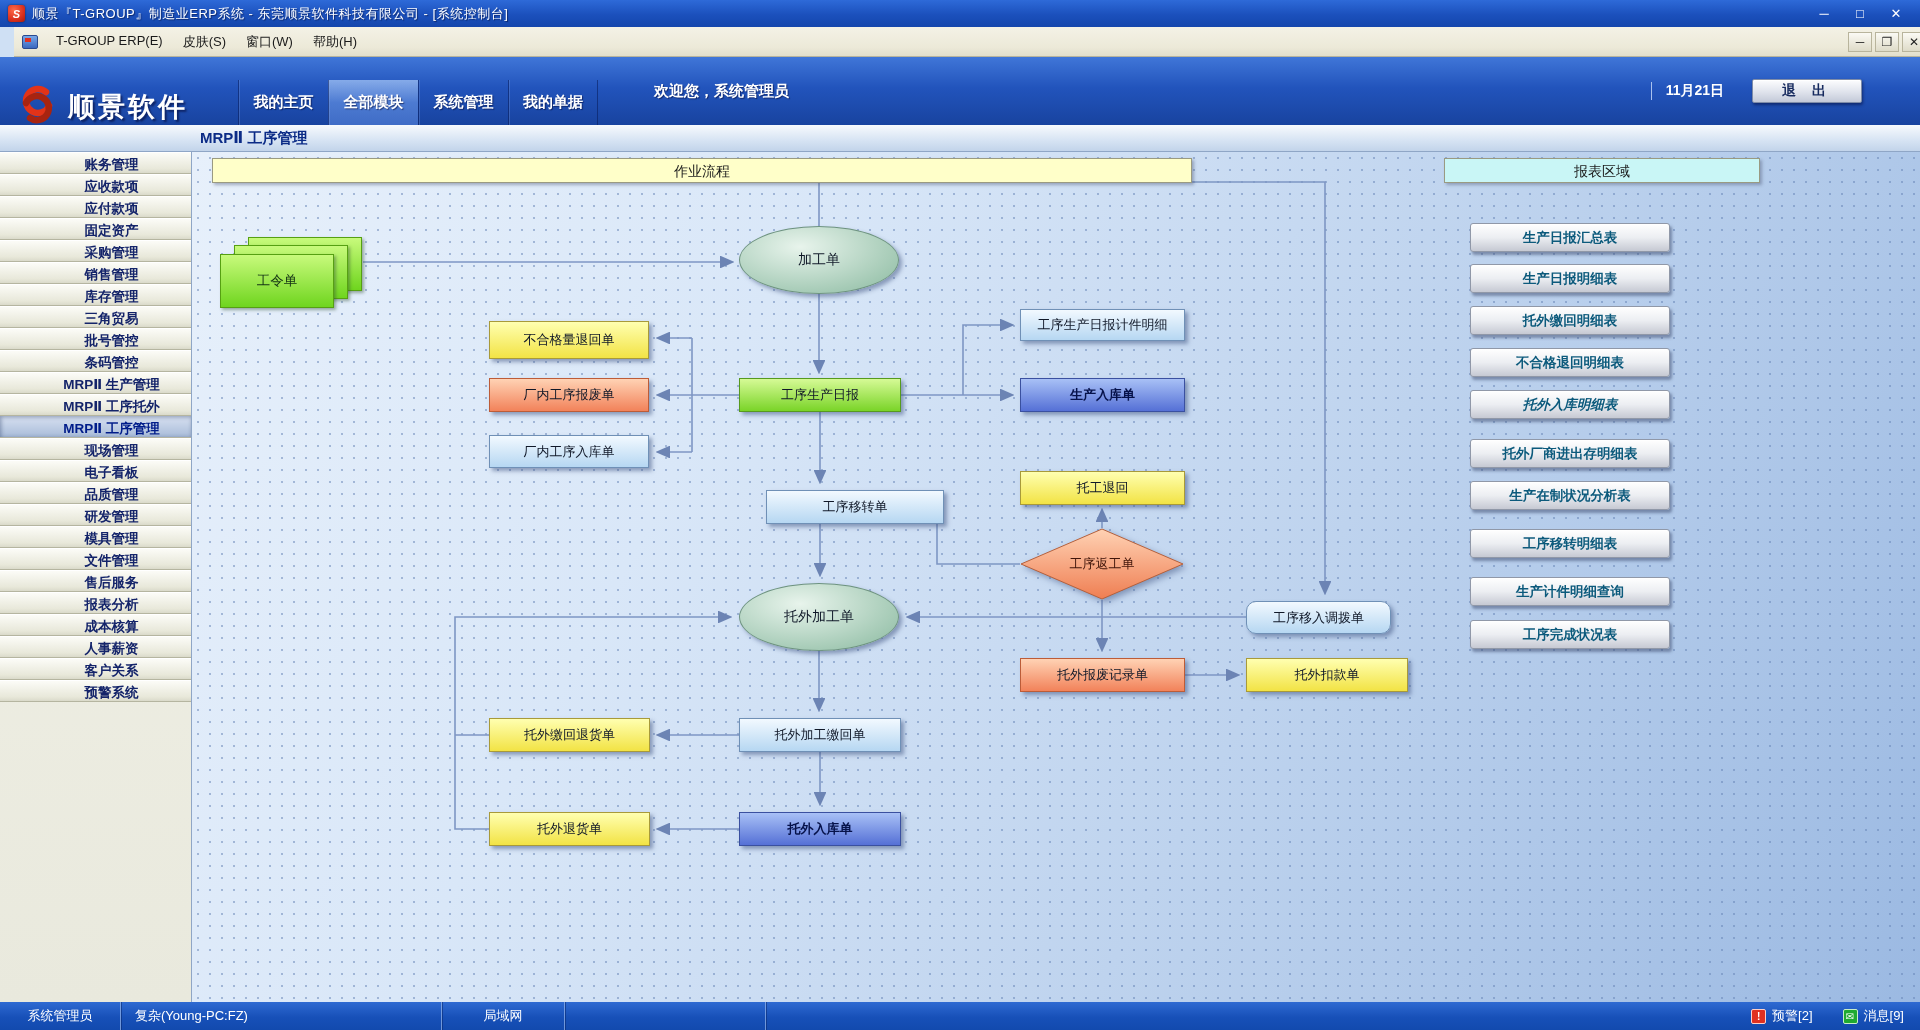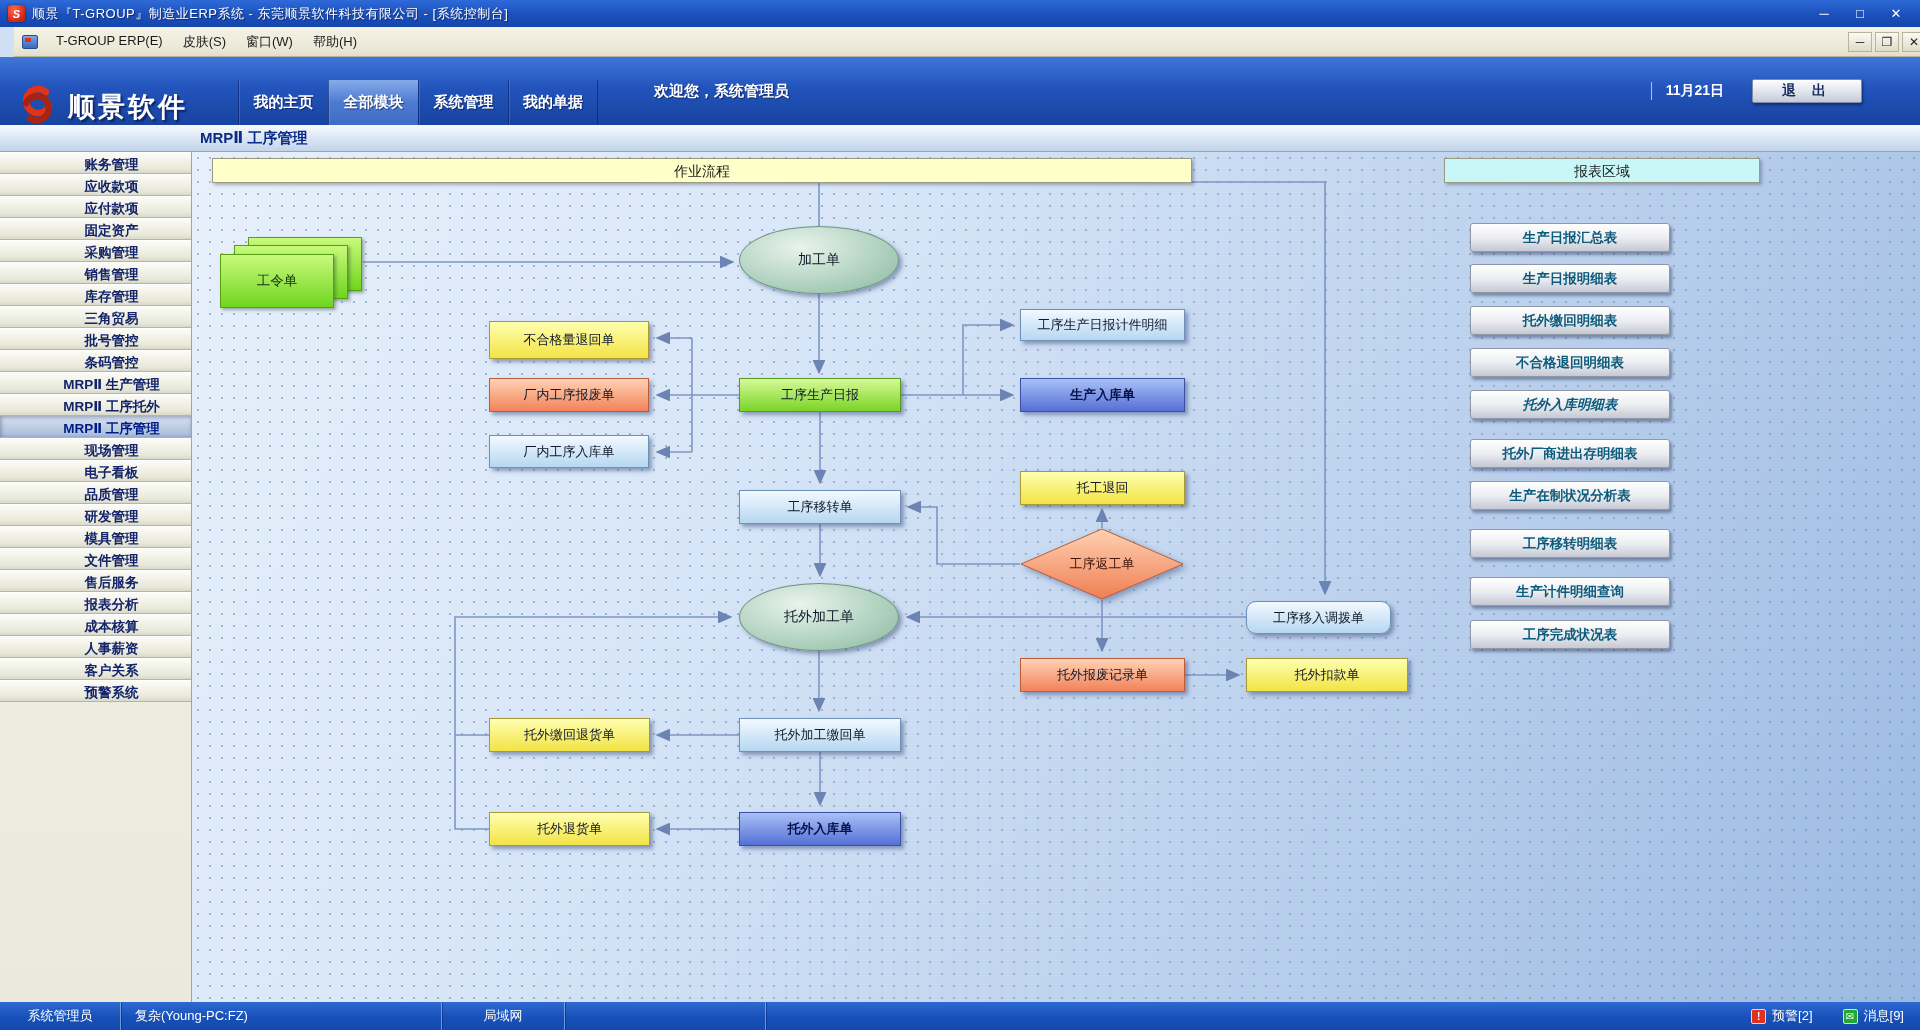--- a/index.html
+++ b/index.html
@@ -318,21 +318,21 @@
         <div class="stack-card" style="left: 14px; top: 8px; width: 114px; height: 54px; background: linear-gradient(rgb(200, 250, 124), rgb(111, 213, 30)); border-color: rgb(86, 160, 18);"></div>
         <div class="stack-card front" style="left: 0px; top: 17px; width: 114px; height: 54px; background: linear-gradient(rgb(200, 250, 124), rgb(111, 213, 30)); border-color: rgb(86, 160, 18);">工令单</div>
       </div>
       <div class="node ellipse" style="left: 547px; top: 74px; width: 160px; height: 68px; background: radial-gradient(at 38% 30%, rgb(232, 244, 236) 0%, rgb(158, 198, 176) 78%); border-color: rgb(110, 147, 128);">加工单</div>
       <div class="node box" style="left: 297px; top: 169px; width: 160px; height: 38px; background: linear-gradient(rgb(255, 255, 176), rgb(242, 227, 69)); border-color: rgb(168, 154, 58);">不合格量退回单</div>
       <div class="node box" style="left: 297px; top: 226px; width: 160px; height: 34px; background: linear-gradient(rgb(255, 210, 180), rgb(242, 130, 90)); border-color: rgb(188, 92, 56);">厂内工序报废单</div>
       <div class="node box" style="left: 297px; top: 283px; width: 160px; height: 33px; background: linear-gradient(rgb(242, 249, 255), rgb(182, 215, 242)); border-color: rgb(111, 144, 182);">厂内工序入库单</div>
       <div class="node box" style="left: 547px; top: 226px; width: 162px; height: 34px; background: linear-gradient(rgb(214, 250, 150), rgb(122, 212, 40)); border-color: rgb(86, 154, 30);">工序生产日报</div>
       <div class="node box" style="left: 828px; top: 157px; width: 165px; height: 32px; background: linear-gradient(rgb(242, 249, 255), rgb(182, 215, 242)); border-color: rgb(111, 144, 182);">工序生产日报计件明细</div>
       <div class="node box" style="left: 828px; top: 226px; width: 165px; height: 34px; background: linear-gradient(rgb(168, 192, 246), rgb(85, 112, 214)); border-color: rgb(58, 80, 160); color: rgb(6, 18, 74); font-weight: bold;">生产入库单</div>
-      <div class="node box" style="left: 547px; top: 338px; width: 162px; height: 34px; background: linear-gradient(rgb(242, 249, 255), rgb(182, 215, 242)); border-color: rgb(111, 144, 182);">工序移转单</div>
+      <div class="node box" style="left: 574px; top: 338px; width: 178px; height: 34px; background: linear-gradient(rgb(242, 249, 255), rgb(182, 215, 242)); border-color: rgb(111, 144, 182);">工序移转单</div>
       <div class="node box" style="left: 828px; top: 319px; width: 165px; height: 34px; background: linear-gradient(rgb(255, 255, 176), rgb(242, 227, 69)); border-color: rgb(168, 154, 58);">托工退回</div>
       <div class="node diamondwrap" style="left: 828px; top: 376px; width: 164px; height: 72px;">
         <svg width="164" height="72" viewBox="0 0 164 72">
           <polygon points="82,1 163,36 82,71 1,36" fill="url(#diamondGrad)" stroke="#b4603c"></polygon>
         </svg>
         <span class="dlabel">工序返工单</span>
       </div>
       <div class="node ellipse" style="left: 547px; top: 431px; width: 160px; height: 68px; background: radial-gradient(at 38% 30%, rgb(232, 244, 236) 0%, rgb(158, 198, 176) 78%); border-color: rgb(110, 147, 128);">托外加工单</div>
       <div class="node box" style="left: 1054px; top: 449px; width: 145px; height: 33px; background: linear-gradient(rgb(242, 249, 255), rgb(182, 215, 242)); border-color: rgb(111, 144, 182); border-radius: 10px;">工序移入调拨单</div>
       <div class="node box" style="left: 828px; top: 506px; width: 165px; height: 34px; background: linear-gradient(rgb(255, 210, 180), rgb(242, 130, 90)); border-color: rgb(188, 92, 56);">托外报废记录单</div>

